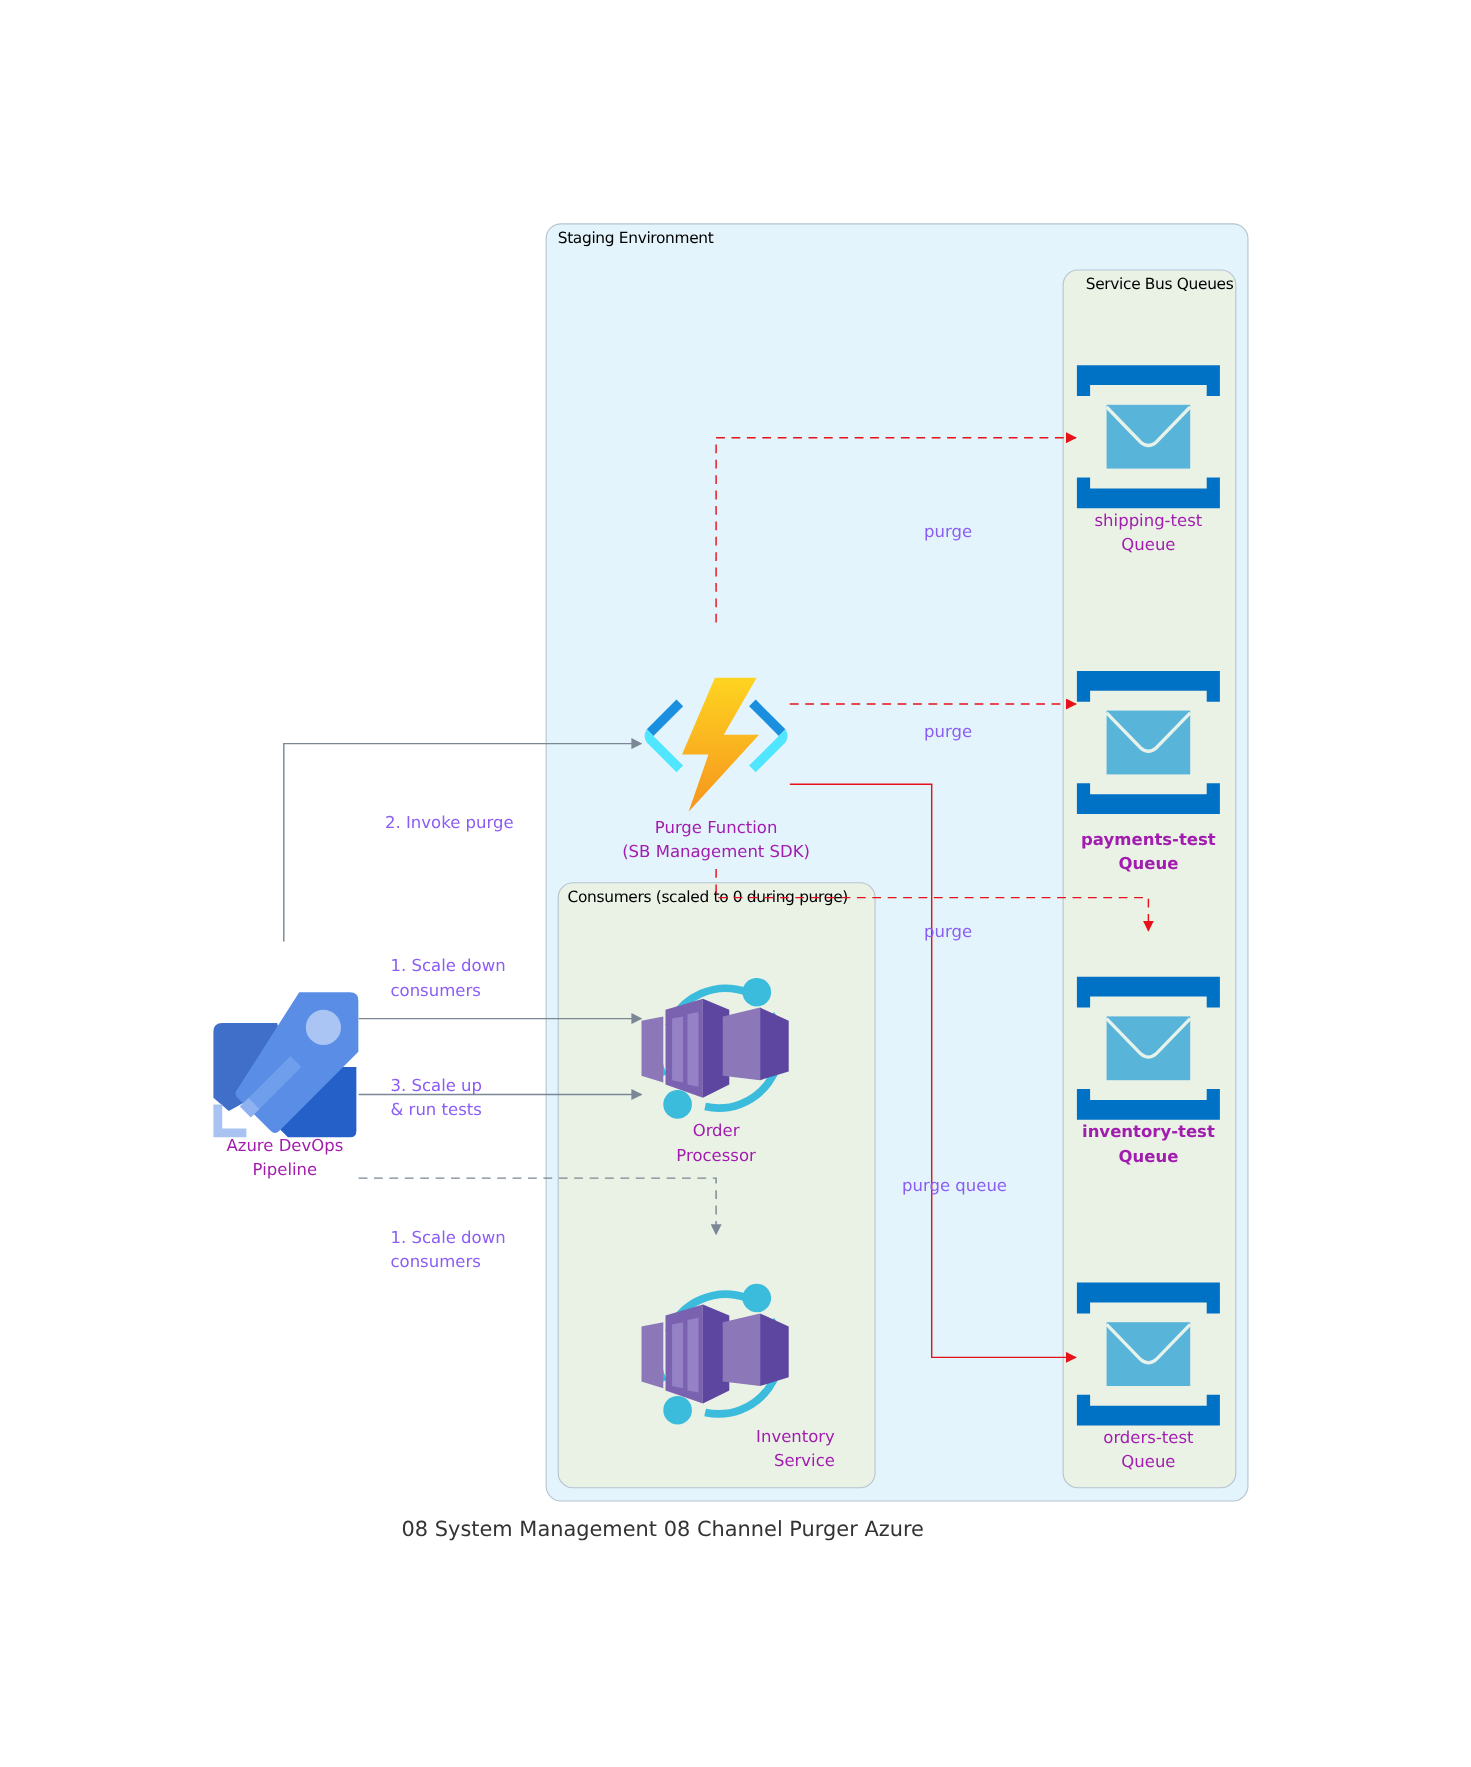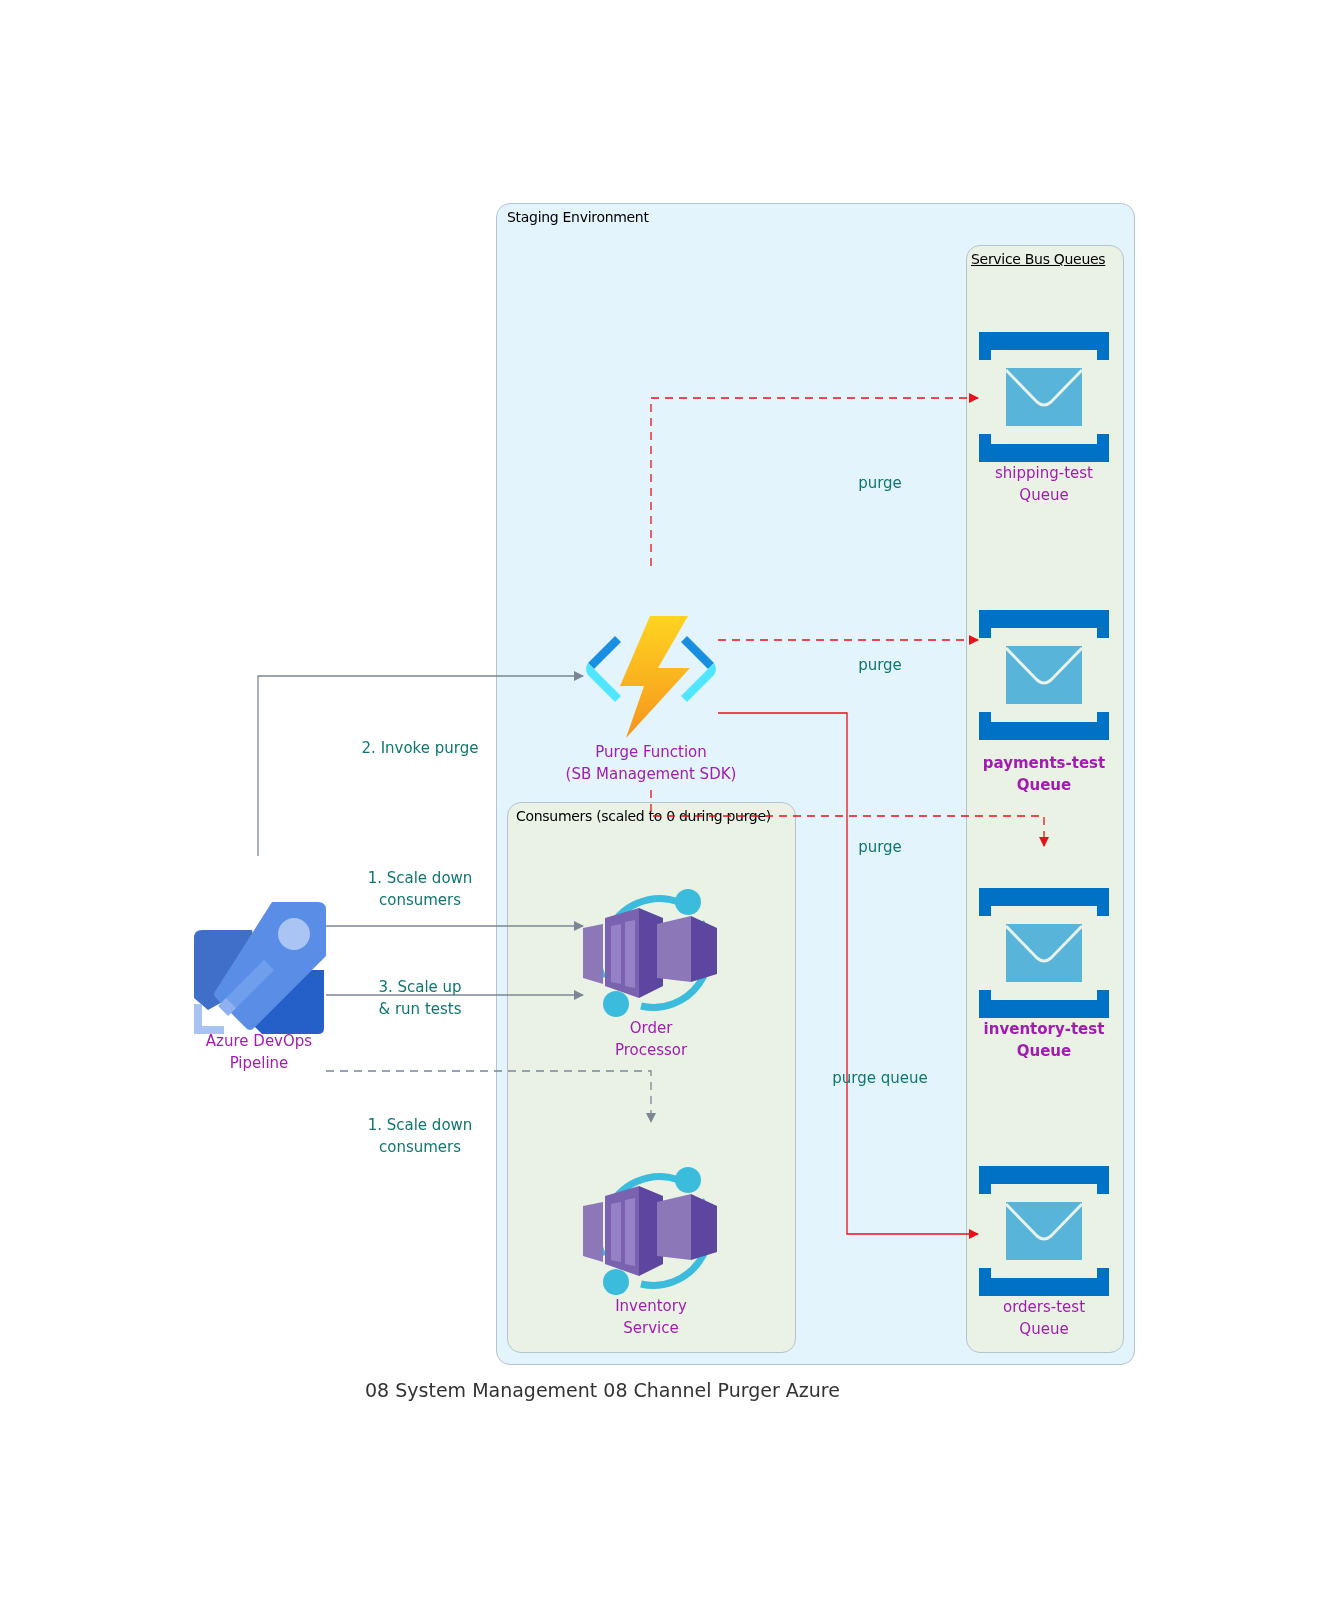--- a/index.html
+++ b/index.html
@@ -4,28 +4,28 @@
   <style>
     html, body { margin: 0; padding: 0; background: #ffffff; }
     body { width: 1337px; height: 1606px; position: relative; overflow: hidden;
            font-family: "DejaVu Sans", sans-serif; color: #222; }
     .cluster { position: absolute; box-sizing: border-box; border: 1.5px solid #b5c3cf; border-radius: 14px; }
     .cluster-label { position: absolute; font-size: 14px; color: #000000; white-space: nowrap;
                      font-family: "DejaVu Sans", sans-serif; letter-spacing: -0.3px; }
     #staging { left: 496px; top: 203px; width: 639px; height: 1162px; background: #e3f4fc; }
     #staging .cluster-label { left: 10px; top: 5px; }
     #queues { left: 966px; top: 245px; width: 158px; height: 1108px; background: #eaf2e6; }
-    #queues .cluster-label { left: 4px; top: 5px; text-decoration: underline; }
+    #queues .cluster-label { left: 20px; top: 5px; }
     #consumers { left: 507px; top: 802px; width: 289px; height: 551px; background: #eaf2e6; }
     #consumers .cluster-label { left: 8px; top: 5px; }
     .node { position: absolute; text-align: center; }
     .node-label { position: absolute; left: -40px; right: -40px; text-align: center;
                   font-size: 15px; line-height: 22px; color: #a21caf; white-space: pre-line; }
-    .edge-label { position: absolute; font-size: 15px; line-height: 22px; color: #0f766e;
-                  text-align: center; white-space: pre-line; }
+    .edge-label { position: absolute; font-size: 15px; line-height: 22px; color: #8b5cf6;
+                  white-space: pre-line; }
     #edges { position: absolute; left: 0; top: 0; width: 1337px; height: 1606px; pointer-events: none; }
     #title { position: absolute; left: 0; width: 1205px; top: 1379px; text-align: center;
              font-size: 19px; color: #333; }
   </style>
 </head>
 <body>
 
 <div class="cluster" id="staging">
   <span class="cluster-label">Staging Environment</span>
 </div>
@@ -132,21 +132,21 @@
     <path d="M20,90 A56,56 0 0 1 15,60" fill="none" stroke="#3bbcdc" stroke-width="7"></path>
     <circle cx="105" cy="14" r="13" fill="#3bbcdc"></circle>
     <circle cx="33" cy="116" r="13" fill="#3bbcdc"></circle>
     <path d="M0,40 L20,36 L20,96 L0,90 Z" fill="#8c77b8"></path>
     <path d="M22,30 L56,20 L56,110 L22,98 Z" fill="#7b62b0"></path>
     <path d="M56,20 L80,30 L80,98 L56,110 Z" fill="#5d46a0"></path>
     <path d="M28,38 L38,36 L38,96 L28,94 Z M42,34 L52,32 L52,100 L42,98 Z" fill="#9582c6"></path>
     <path d="M74,36 L108,28 L108,94 L74,90 Z" fill="#8c77b8"></path>
     <path d="M108,28 L134,40 L134,86 L108,94 Z" fill="#5d46a0"></path>
   </svg>
-  <div class="node-label" style="top:129px;">Inventory
+  <div class="node-label" style="top:129px;text-align:right;">Inventory
 Service</div>
 </div>
 
 <div class="node" style="left:977px; top:330px; width:134px; height:134px;">
   <svg width="134" height="134" viewBox="0 0 134 134">
     <path d="M2,2 L132,2 L132,30 L120,30 L120,20 L14,20 L14,30 L2,30 Z" fill="#0072c6"></path>
     <path d="M2,104 L14,104 L14,114 L120,114 L120,104 L132,104 L132,132 L2,132 Z" fill="#0072c6"></path>
     <rect x="29" y="38" width="76" height="58" fill="#59b4d9"></rect>
     <path d="M29,40 L60,72 Q67,78 74,72 L105,40" fill="none" stroke="#e6f2ea" stroke-width="3"></path>
   </svg>

